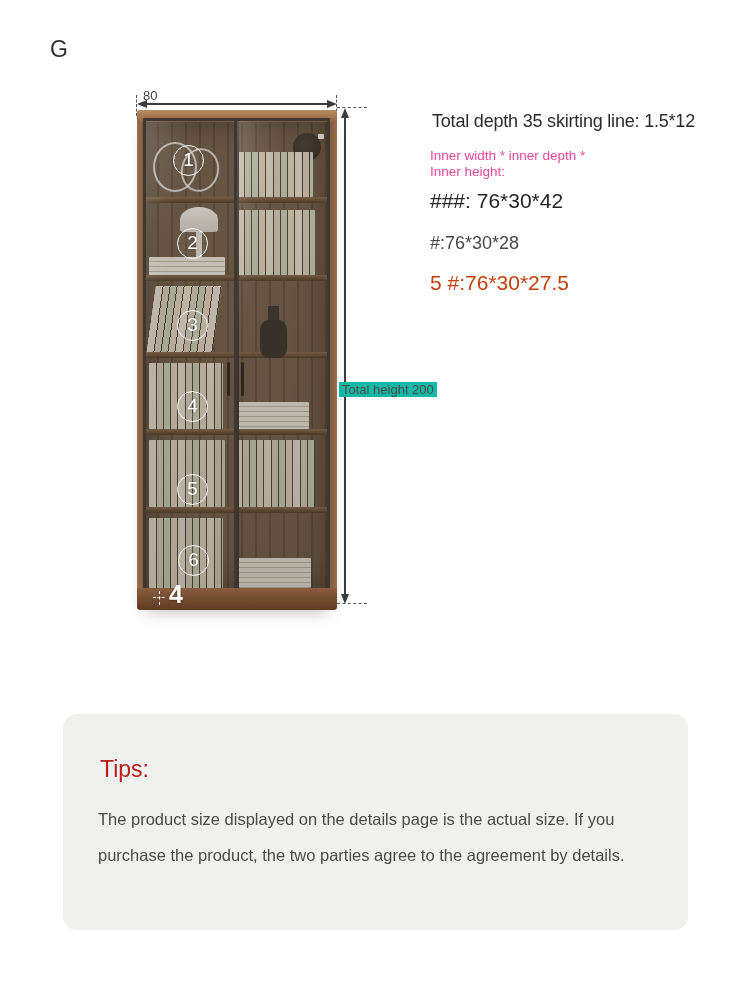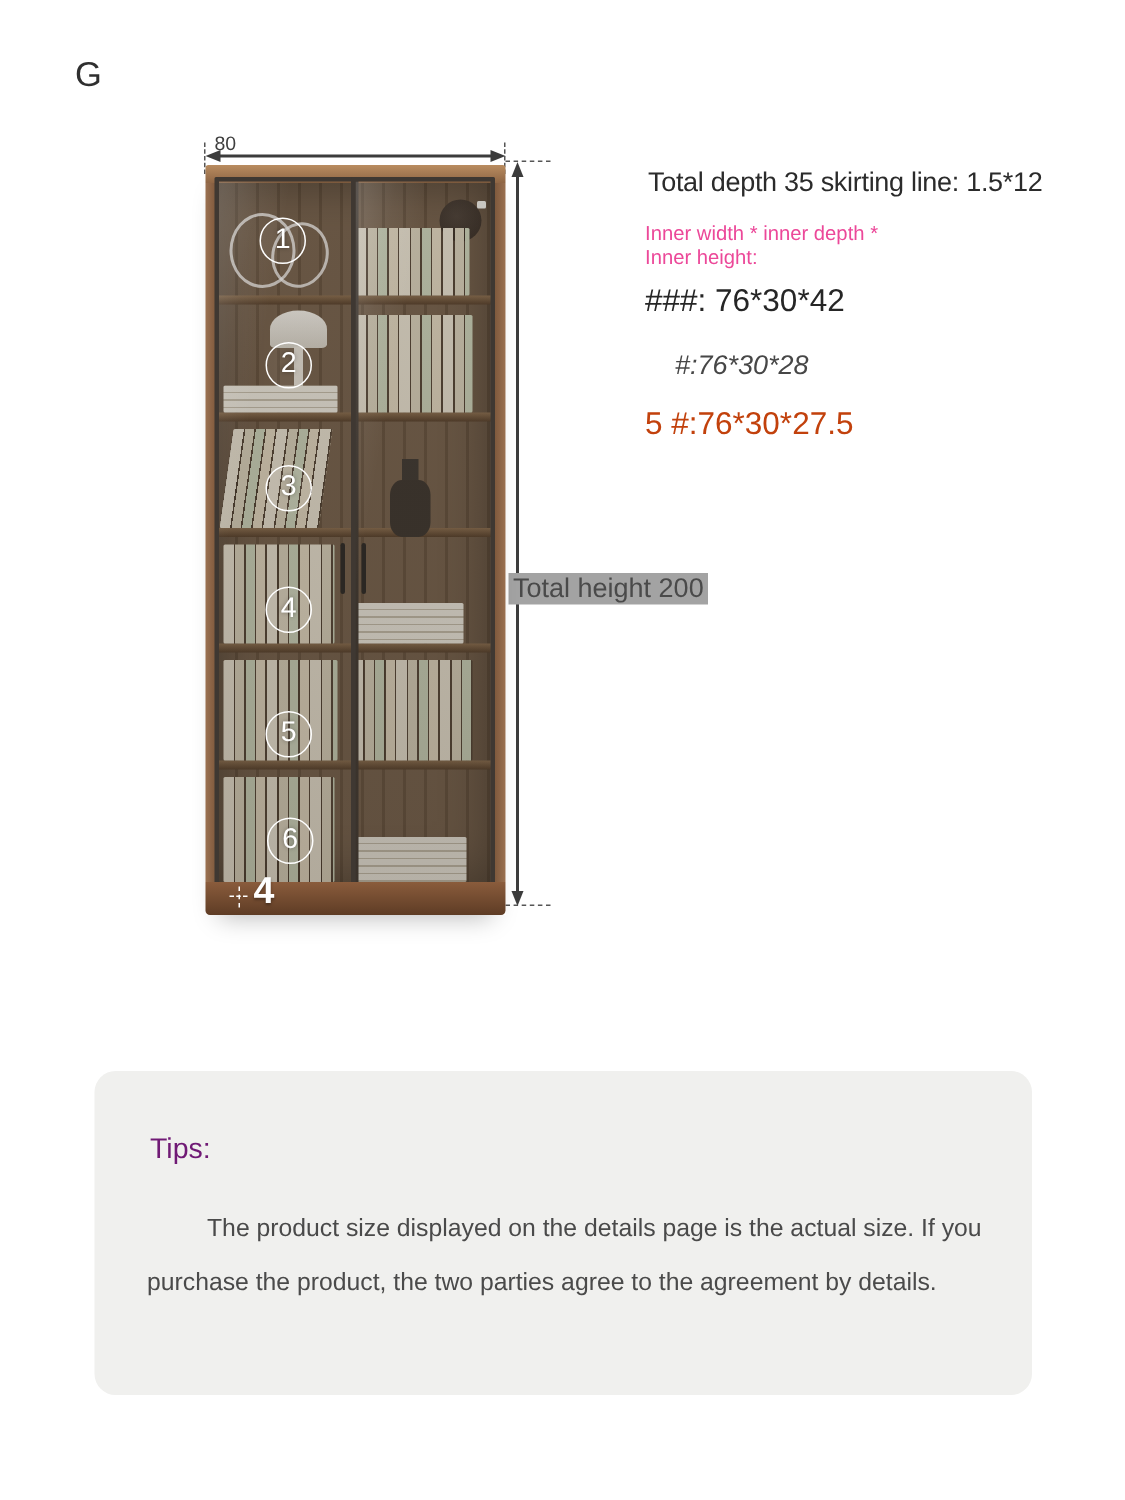--- a/index.html
+++ b/index.html
@@ -18,21 +18,21 @@
   .ext-v{width:0;height:21px;border-left:1.5px dashed #555;top:95px;}
   .ext-v.l{left:136px;} .ext-v.r{left:336px;}
   .lbl-width{left:143px;top:75px;width:200px;text-align:center;font-size:13px;color:#3f3f3f;}
   .lbl-width-val{left:143px;top:88px;width:200px;font-size:13px;color:#3f3f3f;}
 
   .dim-line-v{left:344px;top:116px;width:0;height:480px;border-left:2px solid #3c3c3c;}
   .arr-up{left:341px;top:108px;border-left:4px solid transparent;border-right:4px solid transparent;border-bottom:10px solid #3c3c3c;}
   .arr-down{left:341px;top:594px;border-left:4px solid transparent;border-right:4px solid transparent;border-top:10px solid #3c3c3c;}
   .ext-h{height:0;width:30px;border-top:1.5px dashed #555;left:337px;}
   .ext-h.t{top:107px;} .ext-h.b{top:603px;}
-  .lbl-height{left:339px;top:382px;font-size:18px;color:#4a4a4a;background:#a3a3a3;padding:0 3px;white-space:nowrap;}
+  .lbl-height{left:339px;top:382px;font-size:13px;color:#4a4a4a;background:#14b8a6;padding:0 3px;white-space:nowrap;}
 
   
   .cabinet{left:137px;top:110px;width:200px;height:500px;box-shadow:0 10px 16px -9px rgba(0,0,0,.28);}
   .top-face{left:0;top:0;width:200px;height:12px;background:linear-gradient(#b98c60,#8f6645);border-radius:2px 2px 0 0;}
   .side{top:12px;width:8px;height:466px;}
   .side.l{left:0;background:linear-gradient(90deg,#9a7050,#7b563a);}
   .side.r{left:192px;background:linear-gradient(270deg,#9a7050,#7b563a);}
   .interior{left:8px;top:12px;width:184px;height:466px;
     background:repeating-linear-gradient(90deg,rgba(255,255,255,.05) 0 12px,rgba(0,0,0,.09) 12px 14px),#6f5a45;
     box-shadow:inset 0 0 34px rgba(0,0,0,.4);}
@@ -73,27 +73,27 @@
     text-shadow:0 0 3px rgba(0,0,0,.35);}
 
   .skirt-mark-v{left:22px;top:481px;width:0;height:14px;border-left:1.5px dashed #fff;}
   .skirt-mark-h{left:16px;top:487px;width:12px;height:0;border-top:1.5px dashed #fff;}
   .skirt-label{left:32px;top:470px;color:#fff;font-size:25px;font-weight:bold;text-shadow:0 1px 2px rgba(0,0,0,.35);}
 
   
   .spec-heading{left:432px;top:111px;font-size:18px;color:#2b2b2b;letter-spacing:-.2px;}
   .spec-sub{left:430px;top:148px;font-size:13.5px;line-height:15.5px;color:#ec4899;}
   .spec-row0{left:430px;top:189px;font-size:21px;color:#262626;}
-  .spec-row1{left:450px;top:233px;font-size:18px;color:#474747;font-style:italic;}
+  .spec-row1{left:430px;top:233px;font-size:18px;color:#474747;}
   .spec-row2{left:430px;top:271px;font-size:21px;color:#c2410c;}
 
   
   .tips-box{left:63px;top:714px;width:625px;height:216px;background:#f0f0ee;border-radius:14px;}
-  .tips-title{left:37px;top:42px;font-size:19px;color:#701a75;}
-  .tips-line1{left:35px;top:96px;font-size:16.5px;color:#4a4a4a;margin-left:40px;}
+  .tips-title{left:37px;top:42px;font-size:23px;color:#b91c1c;}
+  .tips-line1{left:35px;top:96px;font-size:16.5px;color:#4a4a4a;}
   .tips-line2{left:35px;top:132px;font-size:16.5px;color:#4a4a4a;}
 </style>
 </head>
 <body>
 
 <div class="page">
 
   <div class="abs corner-label">G</div>
 
   <div class="abs lbl-width-val">80</div>

